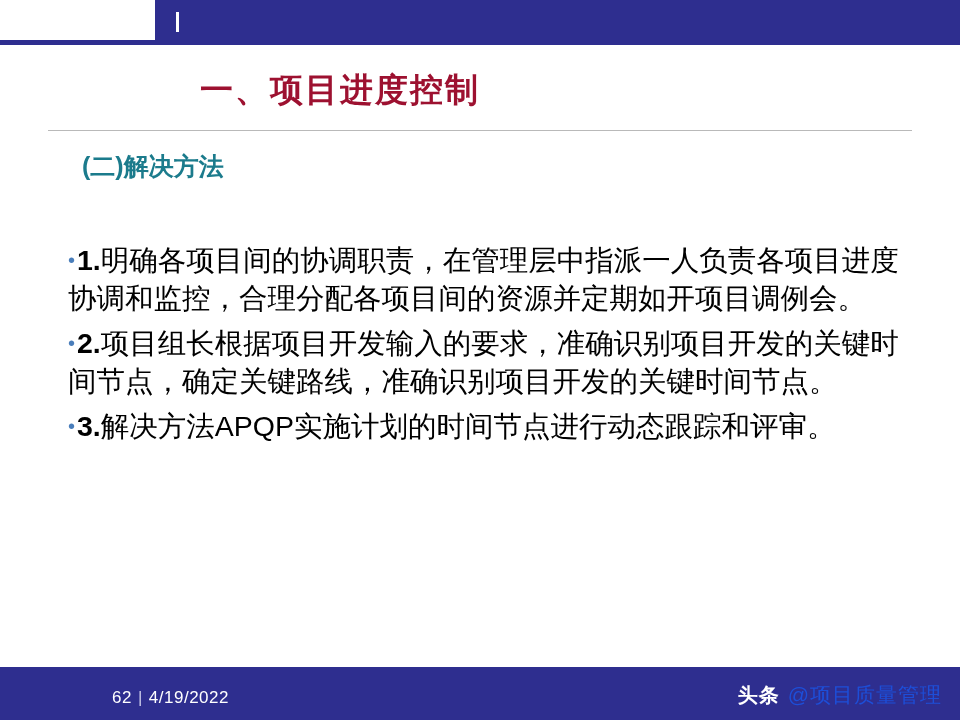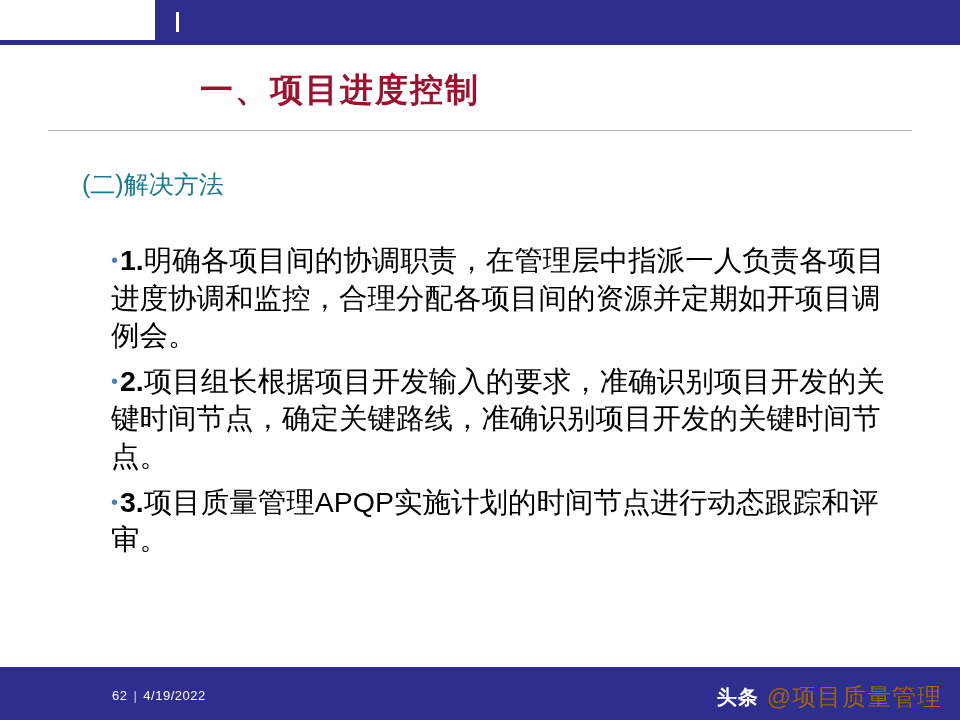--- a/index.html
+++ b/index.html
@@ -73,43 +73,42 @@
     top: 130px;
     width: 864px;
     height: 1px;
     background: #b9b9b9;
   }
 
   
   .subtitle {
     position: absolute;
     left: 82px;
-    top: 168px;
+    top: 150px;
     font-size: 25px;
-    font-weight: normal;
+    font-weight: bold;
     color: #1b7b8c;
     white-space: nowrap;
   }
 
   
   .body-list {
     position: absolute;
     left: 68px;
     top: 242px;
     width: 840px;
   }
   .bullet-item {
     position: relative;
     font-size: 28.5px;
     color: #000000;
     line-height: 1.32;
     margin-bottom: 8px;
     text-indent: 0;
     padding-left: 0;
-    margin-left: 43px;
   }
   .bullet-dot {
     color: #4a7ebb;
     font-size: 20px;
     vertical-align: 3px;
     margin-right: 2px;
   }
   .num {
     font-weight: bold;
   }
@@ -131,21 +130,21 @@
     left: 0;
     top: 667px;
     width: 960px;
     height: 5px;
     background: #2e2e8f;
   }
   .page-meta {
     position: absolute;
     left: 112px;
     top: 688px;
-    font-size: 13px;
+    font-size: 17px;
     color: #ffffff;
     letter-spacing: 0.5px;
     white-space: nowrap;
   }
   .page-meta .sep {
     margin: 0 6px;
     color: #c9c9e8;
   }
   .watermark {
     position: absolute;
@@ -157,22 +156,22 @@
     text-align: center;
   }
   .wm-logo {
     font-size: 20px;
     font-weight: bold;
     color: #ffffff;
     margin-right: 8px;
     letter-spacing: 1px;
   }
   .wm-text {
-    font-size: 24px;
-    color: #a16207;
+    font-size: 21px;
+    color: #1d4ed8;
     letter-spacing: 1px;
   }
 </style>
 </head>
 <body>
 
 <div class="slide">
 
   <div class="top-band">
     <div class="top-band-inner"></div>
@@ -189,21 +188,21 @@
 
     <div class="bullet-item">
       <span class="bullet-dot">•</span><span class="num">1.</span><span>明确各项目间的协调职责，在管理层中指派一人负责各项目进度协调和监控，合理分配各项目间的资源并定期如开项目调例会。</span>
     </div>
 
     <div class="bullet-item">
       <span class="bullet-dot">•</span><span class="num">2.</span><span>项目组长根据项目开发输入的要求，准确识别项目开发的关键时间节点，确定关键路线，准确识别项目开发的关键时间节点。</span>
     </div>
 
     <div class="bullet-item">
-      <span class="bullet-dot">•</span><span class="num">3.</span><span>项目质量管理</span><span class="kw">APQP</span><span>实施计划的时间节点进行动态跟踪和评审。</span>
+      <span class="bullet-dot">•</span><span class="num">3.</span><span>解决方法</span><span class="kw">APQP</span><span>实施计划的时间节点进行动态跟踪和评审。</span>
     </div>
 
   </div>
 
   <div class="bottom-accent"></div>
   <div class="bottom-band"></div>
 
   <div class="page-meta">
     <span>62</span><span class="sep">|</span><span>4/19/2022</span>
   </div>

